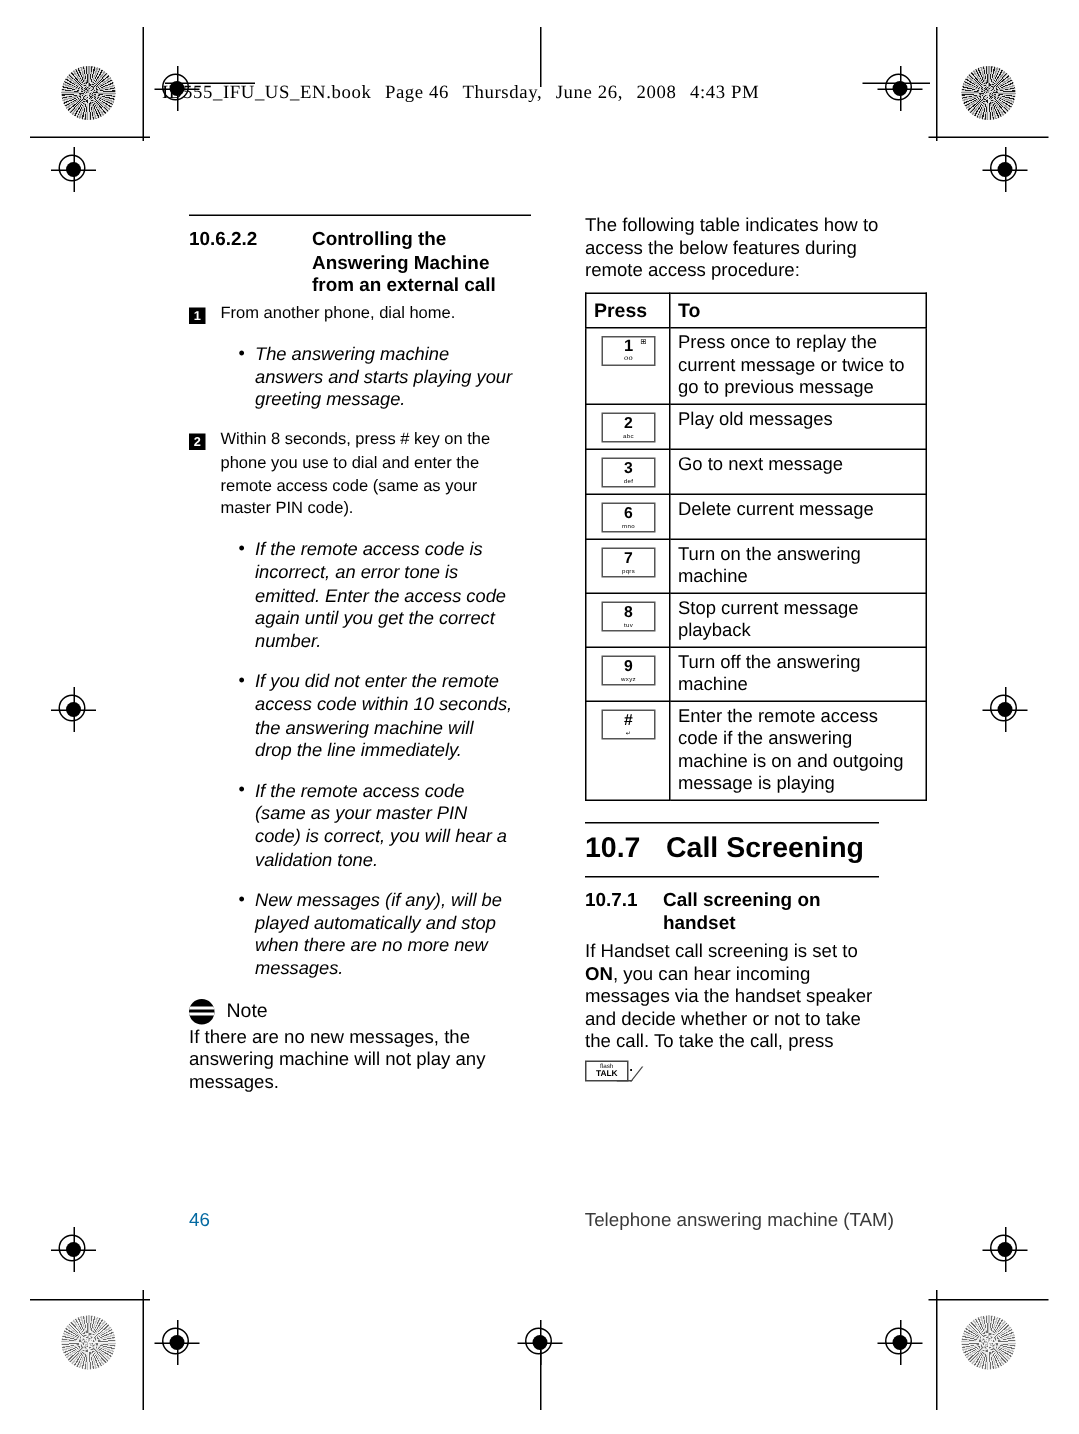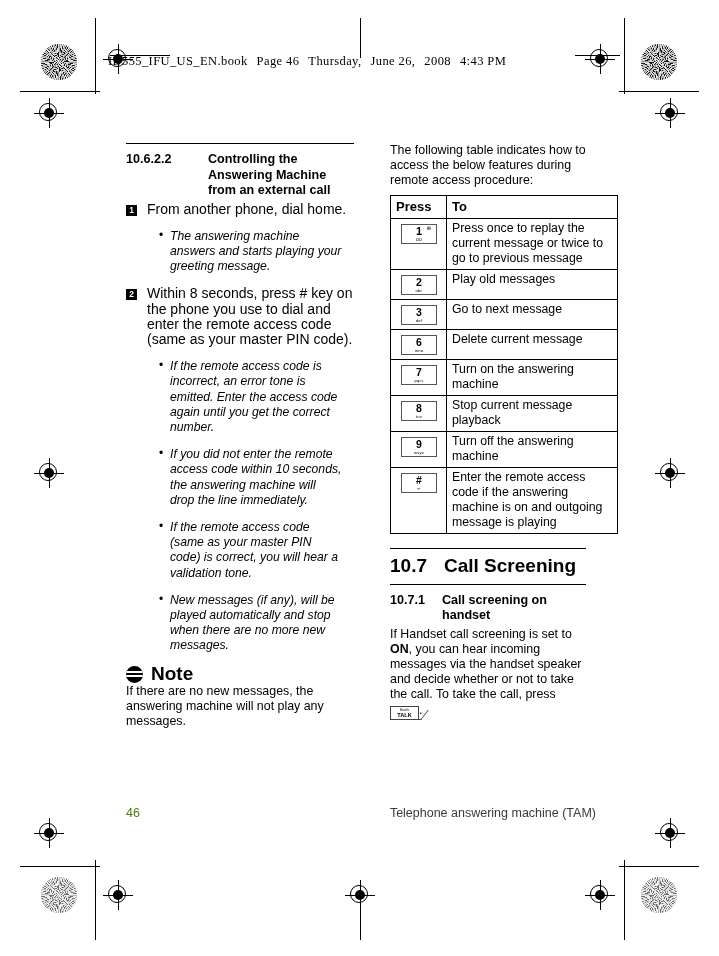--- a/index.html
+++ b/index.html
@@ -147,21 +147,21 @@
     color: #fff;
     font-size: 8.5px;
     font-weight: bold;
     line-height: 11px;
     text-align: center;
     margin-top: 3px;
     margin-right: 10px;
   }
   .step .steptext {
     flex: 1;
-    font-size: 14px;
+    font-size: 11px;
     line-height: 15.2px;
   }
 
   
   ul.bullets {
     list-style: none;
     margin: 0;
     padding: 0 0 0 21px;
   }
   ul.bullets li {
@@ -196,22 +196,22 @@
     overflow: hidden;
   }
   .note-icon .bar {
     position: absolute;
     left: 0; width: 17px; height: 2.2px;
     background: #fff;
   }
   .note-icon .bar.b1 { top: 5px; }
   .note-icon .bar.b2 { top: 9.6px; }
   .note-title {
-    font-weight: bold;
-    font-size: 19px;
+    font-weight: normal;
+    font-size: 13px;
     line-height: 16px;
   }
 
   
   table.keytable {
     border-collapse: collapse;
     width: 228px;
     margin-top: 6px;
     table-layout: fixed;
   }
@@ -308,21 +308,21 @@
   .footer {
     position: absolute;
     left: 126px; top: 806px;
     width: 470px;
     display: flex;
     justify-content: space-between;
     font-family: "Liberation Sans", sans-serif;
     font-size: 12.5px;
     color: #3a3a3a;
   }
-  .footer .pno { color: #4d7c0f; }
+  .footer .pno { color: #0369a1; }
 </style>
 </head>
 <body>
 
 <div>
 
   <div class="rosette" style="left:41px; top:44px;"></div>
   <div class="reg-target" style="left:103px; top:44px;">
     <div class="circ-out"></div>
       <div class="circ-in"></div>

